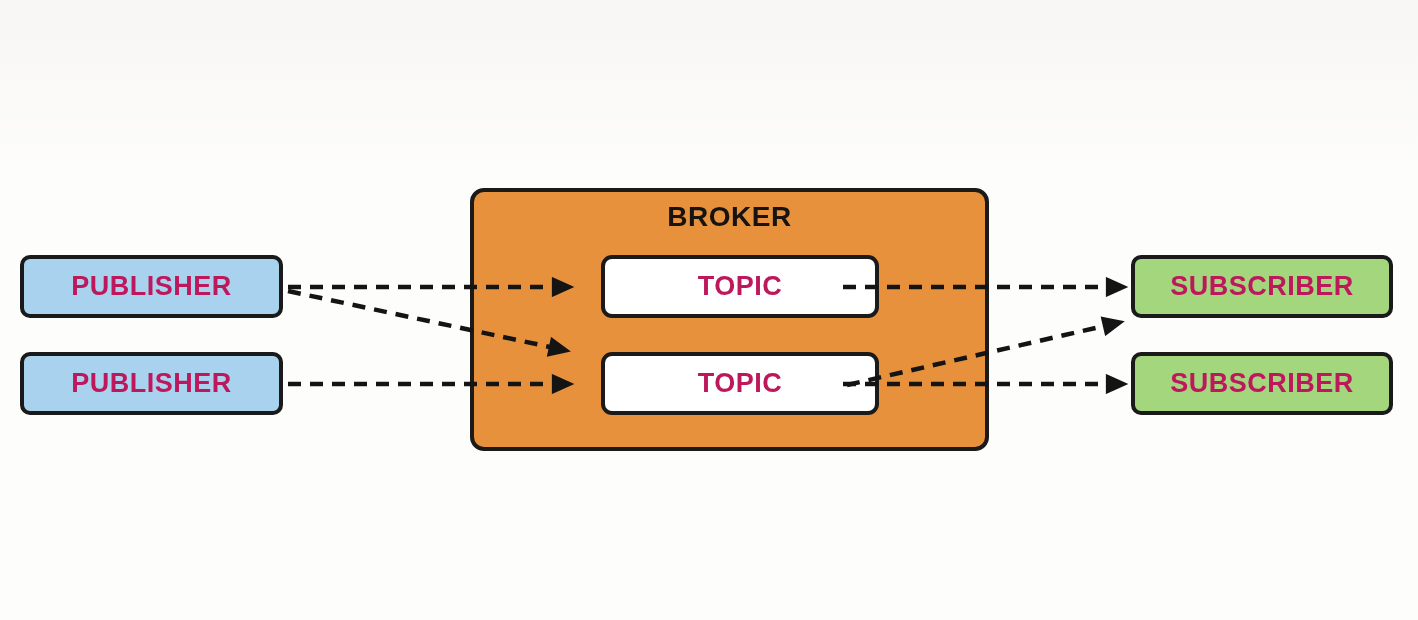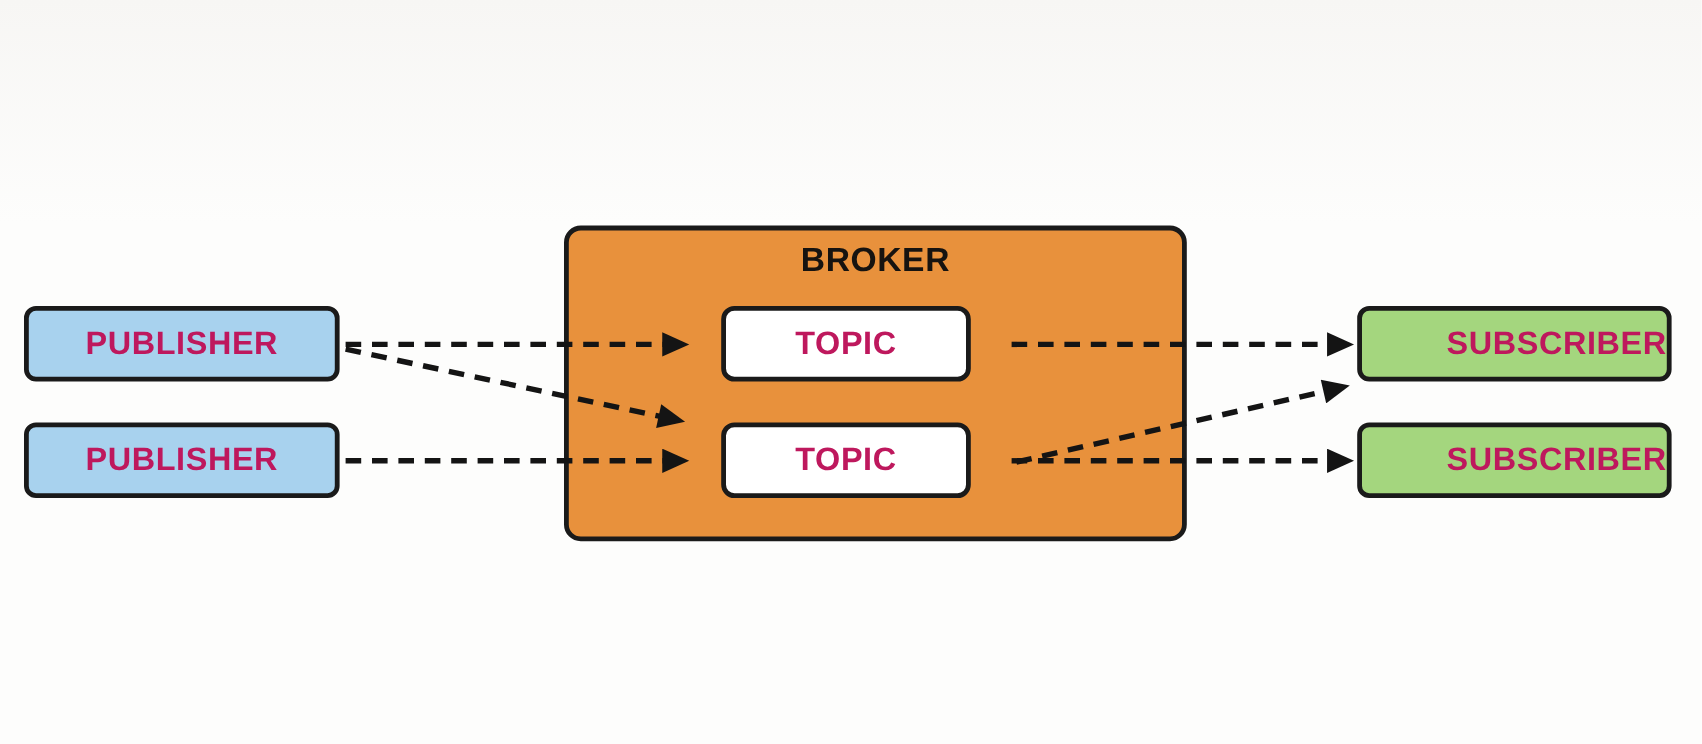--- a/index.html
+++ b/index.html
@@ -21,22 +21,22 @@
     border-radius: 10px;
   }
   .node-label {
     font-weight: 700;
     font-size: 27px;
     letter-spacing: 0.5px;
     color: #be185d;
     white-space: nowrap;
   }
   .publisher  { width: 263px; height: 63px; background: var(--publisher-fill); }
-  .subscriber { width: 262px; height: 63px; background: var(--subscriber-fill); justify-content: flex-end; }
-  .topic      { width: 208px; height: 63px; background: var(--topic-fill); border-radius: 11px; }
+  .subscriber { width: 262px; height: 63px; background: var(--subscriber-fill); }
+  .topic      { width: 278px; height: 63px; background: var(--topic-fill); border-radius: 11px; }
   .broker {
     position: absolute;
     left: 470px; top: 188px;
     width: 519px; height: 263px;
     box-sizing: border-box;
     background: var(--broker-fill);
     border: 4px solid var(--border, #1a1a1a);
     border-radius: 14px;
   }
   .broker-title {

